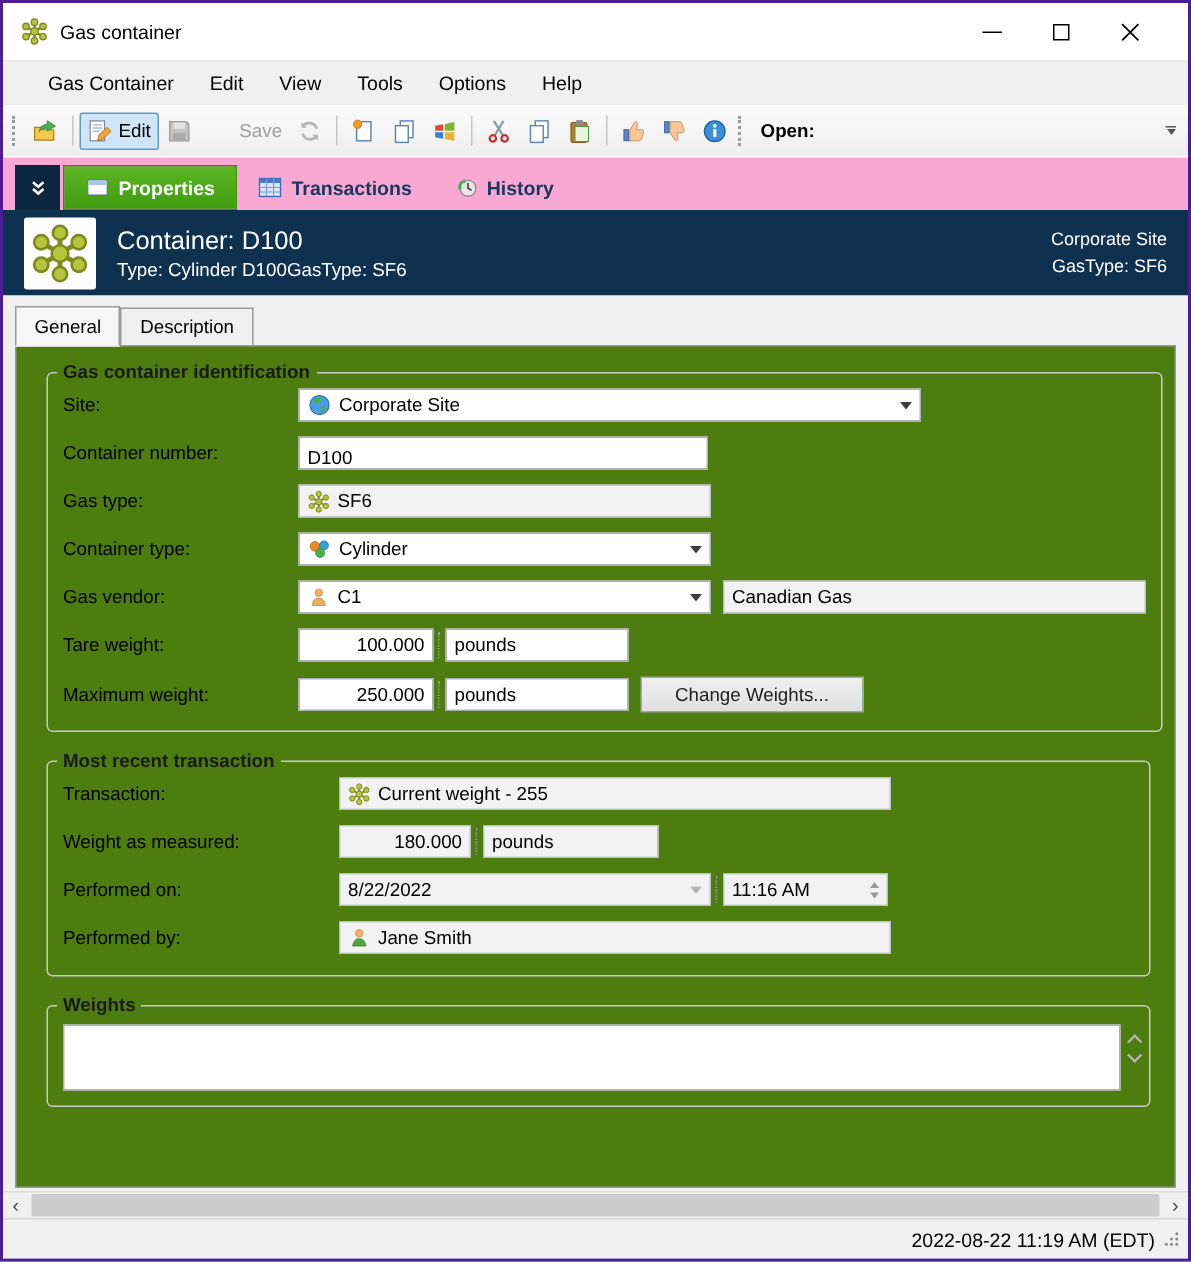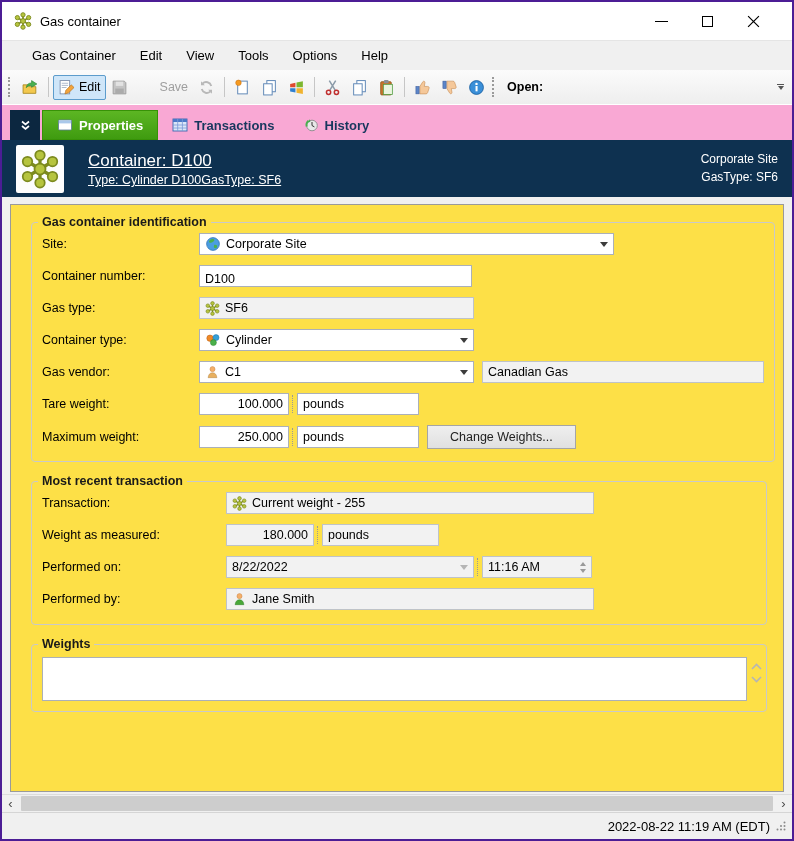--- a/index.html
+++ b/index.html
@@ -32,30 +32,30 @@
   .tb-overflow .bar { width: 7px; height: 1px; background: #555; }
   .arr-down-sm { width: 0; height: 0; border-left: 3.5px solid transparent; border-right: 3.5px solid transparent; border-top: 4px solid #555; }
   
   .tabband { height: 36px; background: #f9a8d4; display: flex; align-items: flex-end; padding: 6px 0 0 8px; flex: none; border-top: 1px solid #fff; }
   .chevron-box { width: 30px; height: 30px; background: #0c2740; display: flex; align-items: center; justify-content: center; }
   .vtab { height: 30px; display: flex; align-items: center; gap: 6px; padding: 0 14px; font-size: 13px; font-weight: bold; color: #17375d; }
   .vtab.green { background: linear-gradient(#5cb623, #3f9b10); color: #fff; border: 1px solid #379207; margin-left: 2px; }
   
   .banner { height: 57px; background: #0e3150; display: flex; align-items: center; padding: 0 14px; color: #fff; flex: none; }
   .banner-iconbox { width: 48px; height: 48px; background: #fdfdfd; border-radius: 2px; display: flex; align-items: center; justify-content: center; }
-  .banner-main { margin-left: 24px; text-decoration: underline; }
+  .banner-main { margin-left: 14px; }
   .banner-title { font-size: 17px; line-height: 1.35; }
   .banner-sub { font-size: 12.5px; }
   .banner-right { margin-left: auto; text-align: right; font-size: 12px; line-height: 1.45; }
   
   .page { flex: 1; background: #f0f0f0; padding: 7px 8px 2px 8px; display: flex; flex-direction: column; min-height: 0; }
   .ptabs { display: flex; align-items: flex-end; height: 26px; position: relative; z-index: 2; }
   .ptab { font-size: 12.5px; border: 1px solid #9a9a9a; border-bottom: none; padding: 5px 12px 5px 12px; background: #f0f0f0; }
   .ptab.active { background: #f6f6f6; position: relative; top: 1px; padding-top: 6px; border-bottom: 1px solid #f6f6f6; }
-  .panel { flex: 1; border: 1px solid #9a9a9a; background: #fde047; padding: 10px 0 16px 0; min-height: 0; }
+  .panel { flex: 1; border: 1px solid #9a9a9a; background: #4d7c0f; padding: 10px 0 16px 0; min-height: 0; }
   fieldset { border: 1px solid #c9c9c9; border-radius: 4px; margin: 0 16px 12px 20px; padding: 4px 0 8px 0; }
   legend { font-size: 12.5px; font-weight: bold; color: #1a1a1a; margin-left: 6px; padding: 0 4px; }
   .frow { display: flex; align-items: center; margin: 0 10px 10px 10px; }
   .flabel { font-size: 12.5px; width: 157px; flex: none; }
   .flabel.g2 { width: 184px; }
   .fld { height: 22px; border: 1px solid #abb0b8; background: #fff; display: flex; align-items: center; padding: 0 5px; font-size: 12.5px; }
   .fld.ro { background: #f2f2f2; border-color: #bfc3c8; }
   .fld .ficon { margin-right: 5px; flex: none; display: flex; }
   .fld .num { margin-left: auto; }
   .combo-arrow { margin-left: auto; width: 0; height: 0; border-left: 4px solid transparent; border-right: 4px solid transparent; border-top: 5px solid #3c3c3c; }
@@ -294,20 +294,24 @@
       <div class="banner-title">Container: D100</div>
       <div class="banner-sub">Type: Cylinder D100GasType: SF6</div>
     </div>
     <div class="banner-right">
       <div>Corporate Site</div>
       <div>GasType: SF6</div>
     </div>
   </div>
 
   <div class="page">
+    <div class="ptabs">
+      <div class="ptab active">General</div>
+      <div class="ptab">Description</div>
+    </div>
     <div class="panel">
 
       <fieldset>
         <legend>Gas container identification</legend>
 
         <div class="frow">
           <span class="flabel">Site:</span>
           <div class="fld" style="width:415px;">
             <span class="ficon">
               <svg width="16" height="16" viewBox="0 0 16 16">

